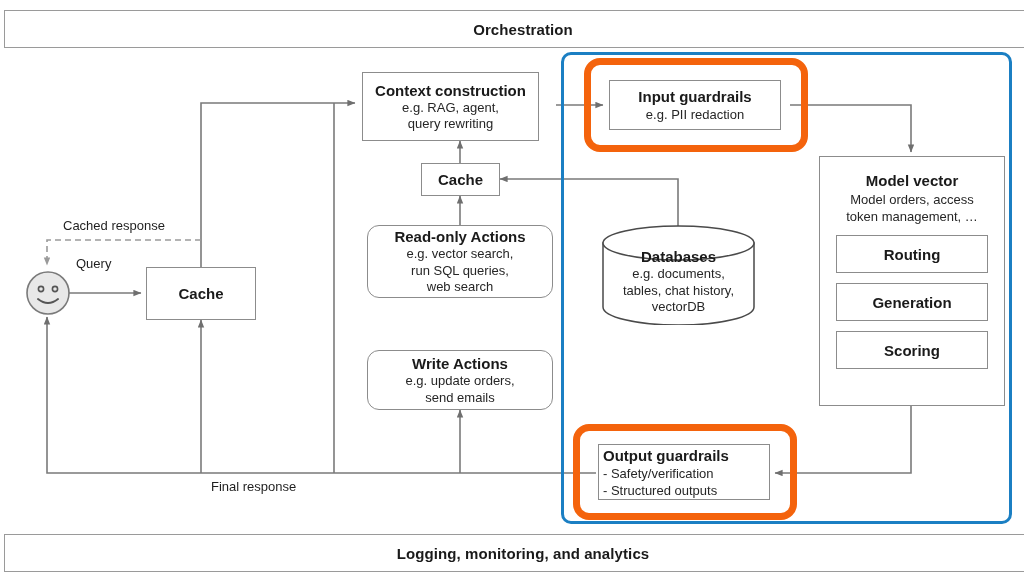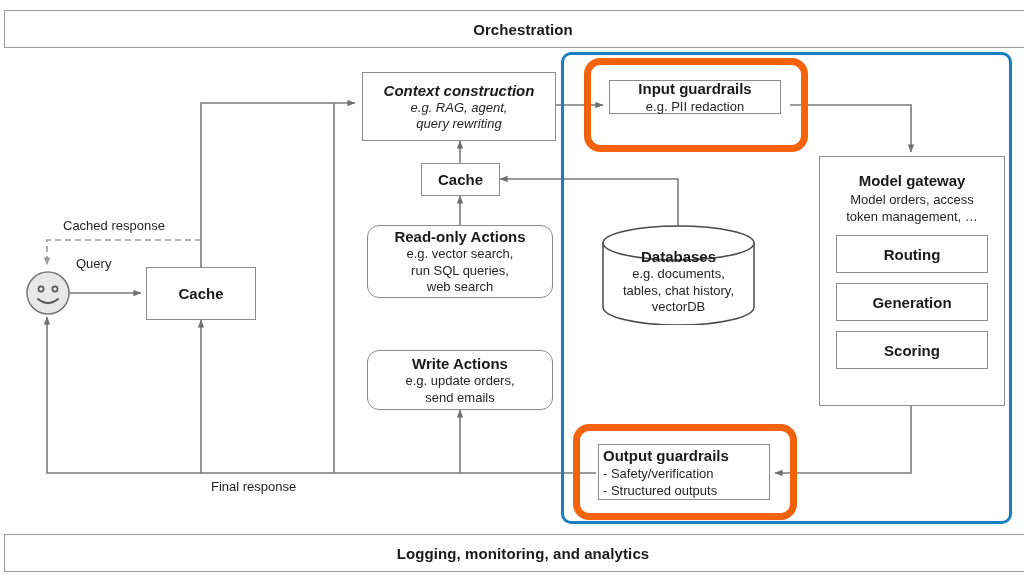--- a/index.html
+++ b/index.html
@@ -116,21 +116,21 @@
   </div>
 
   <div class="lbl" style="left:76px;top:256px;text-align:right;">Query</div>
   <div class="lbl" style="left:63px;top:218px;">Cached response</div>
   <div class="lbl" style="left:211px;top:479px;">Final response</div>
 
   <div class="node" style="left:146px;top:267px;width:110px;height:53px;">
     <div class="t">Cache</div>
   </div>
 
-  <div class="node" style="left:362px;top:72px;width:194px;height:69px;font-style:italic;">
+  <div class="node" style="left:362px;top:72px;width:177px;height:69px;">
     <div class="t">Context construction</div>
     <div class="s">e.g. RAG, agent,</div>
     <div class="s">query rewriting</div>
   </div>
 
   <div class="node" style="left:421px;top:163px;width:79px;height:33px;">
     <div class="t">Cache</div>
   </div>
 
   <div class="node rounded" style="left:367px;top:225px;width:186px;height:73px;">
@@ -153,34 +153,34 @@
     </svg>
     <div class="txt">
       <div class="t">Databases</div>
       <div class="s">e.g. documents,</div>
       <div class="s">tables, chat history,</div>
       <div class="s">vectorDB</div>
     </div>
   </div>
 
   <div class="guard-wrap" style="left:584px;top:58px;width:224px;height:94px;"></div>
-  <div class="guard-inner ctr" style="left:609px;top:80px;width:172px;height:34px;">
+  <div class="guard-inner ctr" style="left:609px;top:80px;width:172px;height:50px;">
     <div class="t">Input guardrails</div>
     <div class="s">e.g. PII redaction</div>
   </div>
 
   <div class="guard-wrap" style="left:573px;top:424px;width:224px;height:96px;"></div>
   <div class="guard-inner lft" style="left:598px;top:444px;width:172px;height:56px;">
     <div class="t">Output guardrails</div>
     <div class="s">- Safety/verification</div>
     <div class="s">- Structured outputs</div>
   </div>
 
   <div class="gw" style="left:819px;top:156px;width:186px;height:250px;">
-    <div class="t">Model gateway</div>
+    <div class="t">Model vector</div>
     <div class="s">Model orders, access</div>
     <div class="s">token management, …</div>
     <div class="gwitem">Routing</div>
     <div class="gwitem">Generation</div>
     <div class="gwitem">Scoring</div>
   </div>
 
 </div>
 
 </body></html>

